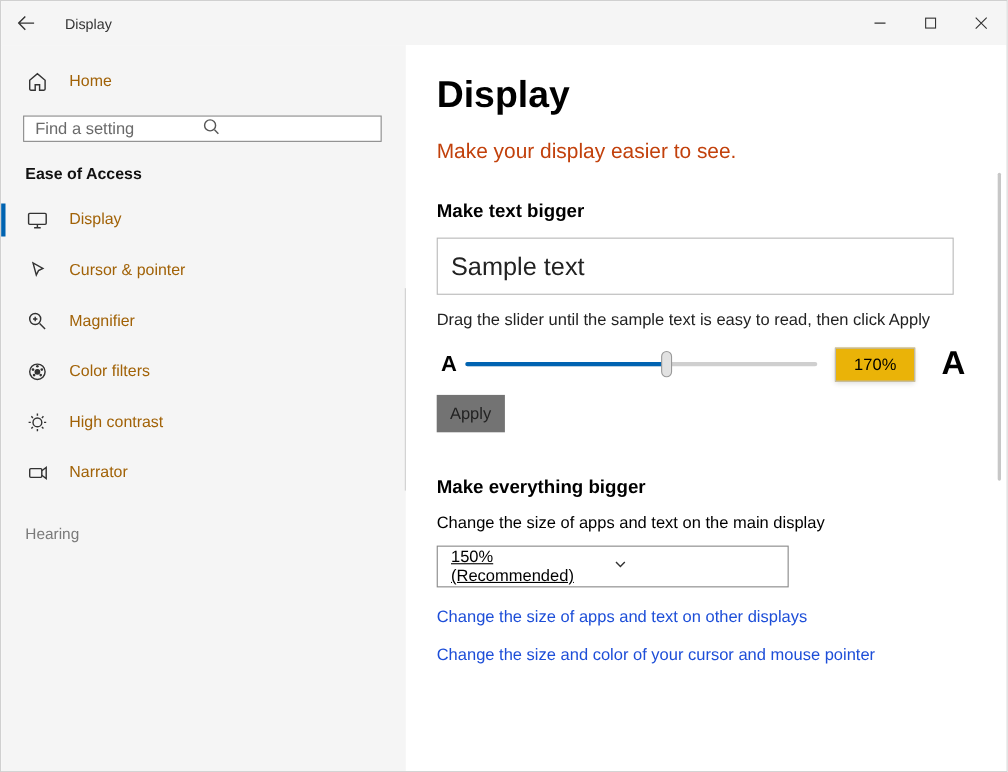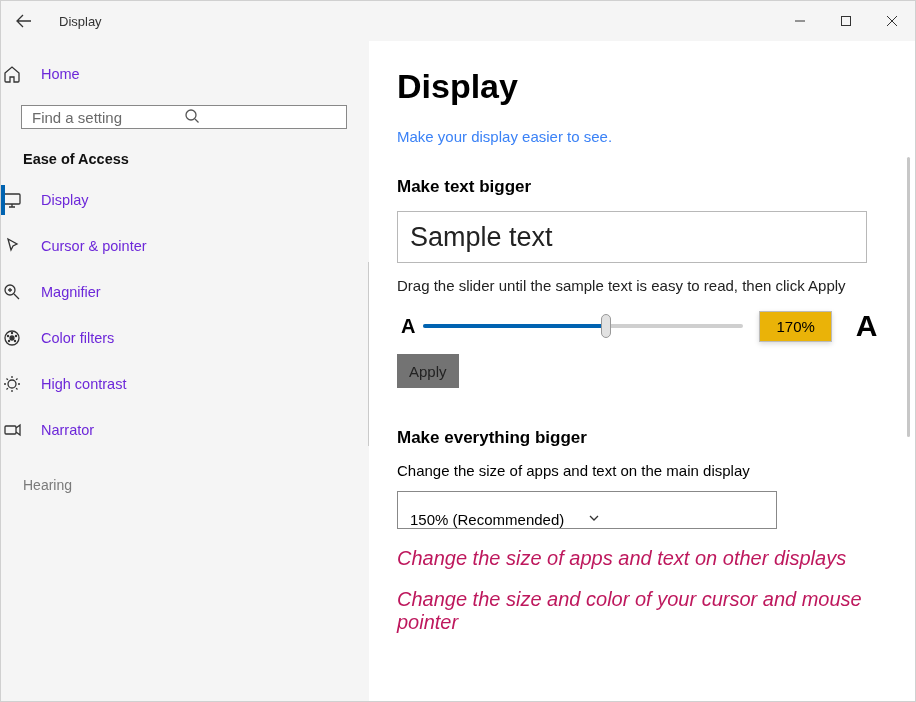--- a/index.html
+++ b/index.html
@@ -13,53 +13,53 @@
   .win-controls { display: flex; }
   .win-btn { width: 46px; height: 40px; display: flex; align-items: center; justify-content: center; }
   .win-btn svg { stroke: #333; fill: none; }
 
   
   .main { flex: 1; display: flex; }
   .sidebar { width: 368px; background: #f5f5f5; padding: 10px 0; }
   .content { flex: 1; background: #fff; padding: 18px 30px 0 28px; position: relative; overflow: hidden; }
 
   
-  .nav-row { height: 46px; display: flex; align-items: center; color: #6d28d9; position: relative; }
+  .nav-row { height: 46px; display: flex; align-items: center; padding-left: 22px; color: #a16207; position: relative; }
   .nav-ico { width: 22px; height: 22px; margin-right: 18px; display: flex; align-items: center; justify-content: center; }
   .nav-ico svg { stroke: #333; fill: none; stroke-width: 1.3; }
   .nav-label { font-size: 14.5px; }
   .nav-row.selected::before { content: ""; position: absolute; left: 0; top: 8px; bottom: 8px; width: 4px; background: #0063B1; }
   .section-head { padding: 24px 22px 6px; font-size: 14px; color: #7a7a7a; }
   .category { padding: 18px 22px 10px; font-size: 14.5px; font-weight: 700; color: #111; }
   .divider { position: absolute; left: 368px; top: 262px; bottom: 256px; width: 1px; background: #cacaca; }
 
   
   .search-wrap { margin: 8px 20px 4px; }
   .search-field { width: 326px; height: 24px; border: 1.5px solid #888; background: #fff; display: flex; align-items: center; padding: 0 10px; color: #6a6a6a; }
   .search-field span { flex: 1; font-size: 15px; }
   .search-field svg { stroke: #555; fill: none; stroke-width: 1.3; }
 
   
   h1 { font-size: 34px; font-weight: 600; margin-top: 8px; margin-bottom: 22px; }
-  .subtle { color: #3b82f6; font-size: 15px; margin-bottom: 32px; }
+  .subtle { color: #c2410c; font-size: 19px; margin-bottom: 32px; }
   h2 { font-size: 17px; font-weight: 600; margin-bottom: 14px; }
-  .sample-box { width: 470px; height: 52px; border: 1px solid #b8b8b8; display: flex; align-items: center; padding: 0 12px; font-size: 27px; color: #222; margin-bottom: 14px; }
+  .sample-box { width: 470px; height: 52px; border: 1px solid #b8b8b8; display: flex; align-items: center; padding: 0 12px; font-size: 23px; color: #222; margin-bottom: 14px; }
   .slider-desc { font-size: 15px; color: #222; margin-bottom: 14px; }
   .slider-row { display: flex; align-items: center; height: 36px; margin-bottom: 10px; }
   .a-small { font-size: 20px; font-weight: 600; margin: 0 8px 0 4px; }
   .a-large { font-size: 30px; font-weight: 600; margin-left: 24px; }
   .track { position: relative; width: 320px; height: 4px; background: #cfcfcf; border-radius: 2px; }
   .track .fill { position: absolute; left: 0; top: 0; bottom: 0; width: 57%; background: #0063B1; border-radius: 2px; }
   .thumb { position: absolute; left: 57%; top: 50%; width: 10px; height: 24px; border-radius: 5px; background: #e2e2e2; border: 1px solid #999; transform: translate(-50%,-50%); }
   .tooltip { margin-left: 16px; padding: 6px 16px; border: 1px solid #bbb; box-shadow: 0 2px 5px rgba(0,0,0,.15); font-size: 15px; background: #eab308; }
   .apply-btn { display: inline-flex; align-items: center; justify-content: center; height: 34px; padding: 0 12px; background: #737373; color: #222; font-size: 15px; margin-bottom: 40px; }
   .content-desc { font-size: 15px; margin-bottom: 12px; }
-  .dropdown { width: 380px; height: 38px; border: 1.5px solid #888; display: flex; align-items: flex-end; padding: 0 12px; margin-bottom: 18px; }
+  .dropdown { width: 320px; height: 38px; border: 1.5px solid #888; display: flex; align-items: center; padding: 0 12px; margin-bottom: 18px; text-decoration: underline; }
   .dropdown span { flex: 1; font-size: 15px; }
-  .link { color: #be185d; font-size: 20px; margin-bottom: 18px; display: block; font-style: italic; }
+  .link { color: #1d4ed8; font-size: 15px; margin-bottom: 18px; display: block; }
   .vscroll { position: absolute; right: 5px; top: 116px; width: 3px; height: 280px; background: #c7c7c7; border-radius: 2px; }
 </style>
 </head>
 <body>
 
 <div class="titlebar">
   <div class="back-btn">
     <svg width="16" height="16" viewBox="0 0 16 16">
         <path d="M15 8H2M7 2L1 8l6 6" stroke="#333" stroke-width="1.3" fill="none"></path>
       </svg>

